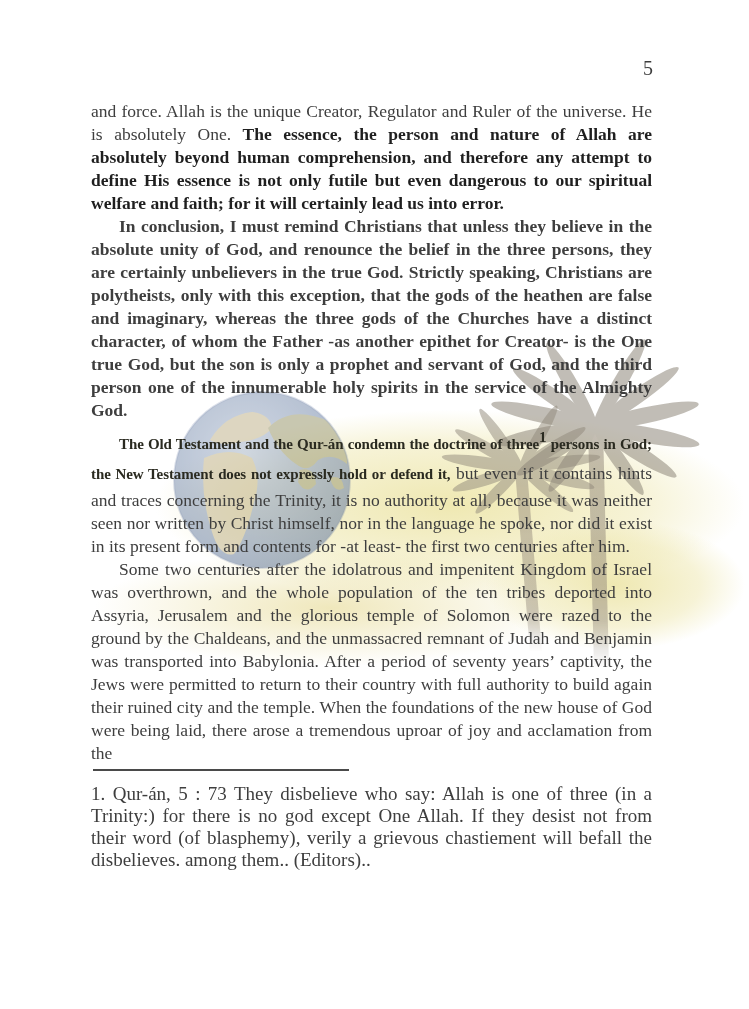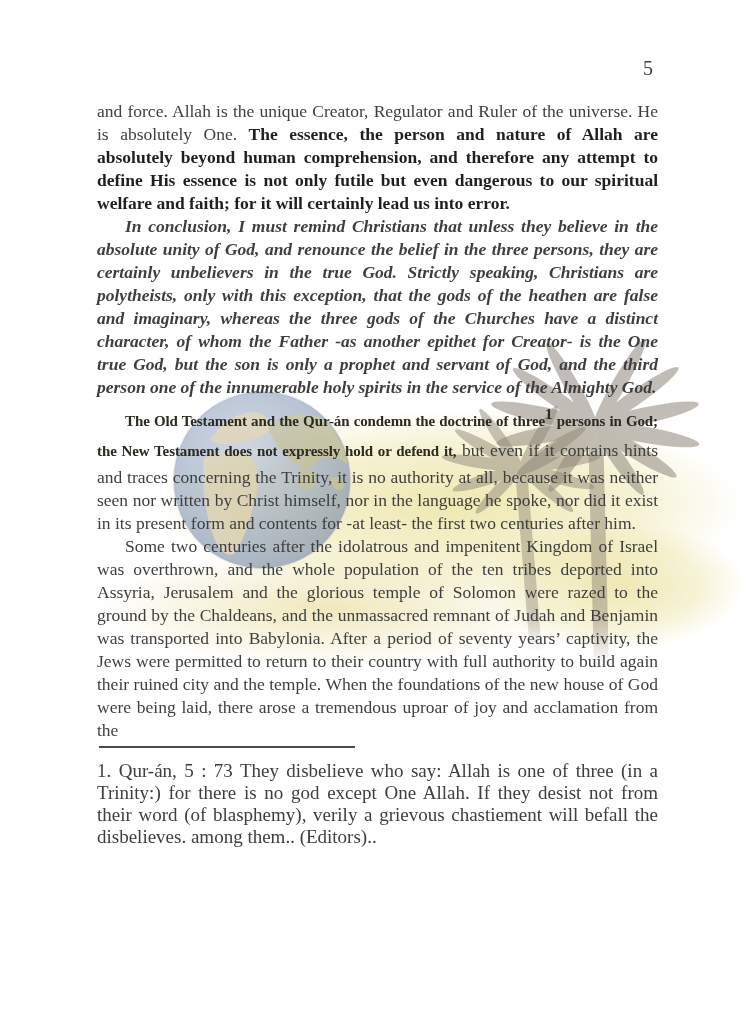--- a/index.html
+++ b/index.html
@@ -13,32 +13,32 @@
   }
   .watermark{
     position:absolute;left:0;top:0;width:749px;height:1009px;
     pointer-events:none;
   }
   .page-number{
     position:absolute;top:57px;left:643px;
     font-size:20px;color:#3c3c3c;
   }
   .text-block{
-    position:absolute;left:97px;top:100px;width:561px;
+    position:absolute;left:91px;top:100px;width:561px;
   }
   .text-block p{
     margin:0;
     text-align:justify;
     font-size:17.5px;
     line-height:23px;
     color:#3e3e3e;
   }
   .p1{margin-top:8px;}
   .b{font-weight:bold;color:#1f1f1f;}
-  .p2{font-weight:bold;color:#1f1f1f;text-indent:28px;font-style:italic;}
+  .p2{font-weight:bold;color:#1f1f1f;text-indent:28px;}
   .p3{margin-top:16px;text-indent:28px;}
   .p3 .cond{
     font-weight:bold;color:#2a2a20;
     font-size:15px;line-height:30px;letter-spacing:-0.1px;
   }
   .p3 sup{font-size:10px;line-height:0;vertical-align:super;}
   .p4{text-indent:28px;text-align-last:justify;}
   .footnote-rule{
     margin-top:4px;margin-left:2px;
     width:256px;height:0;

